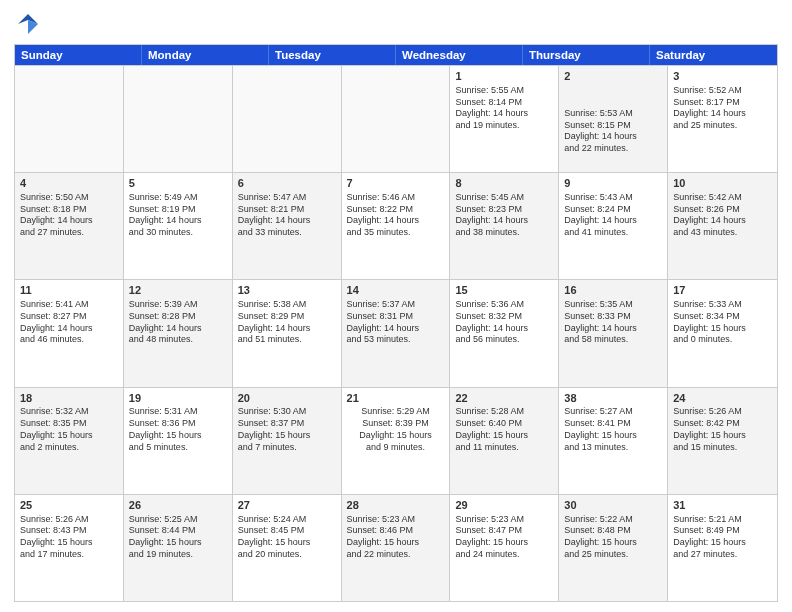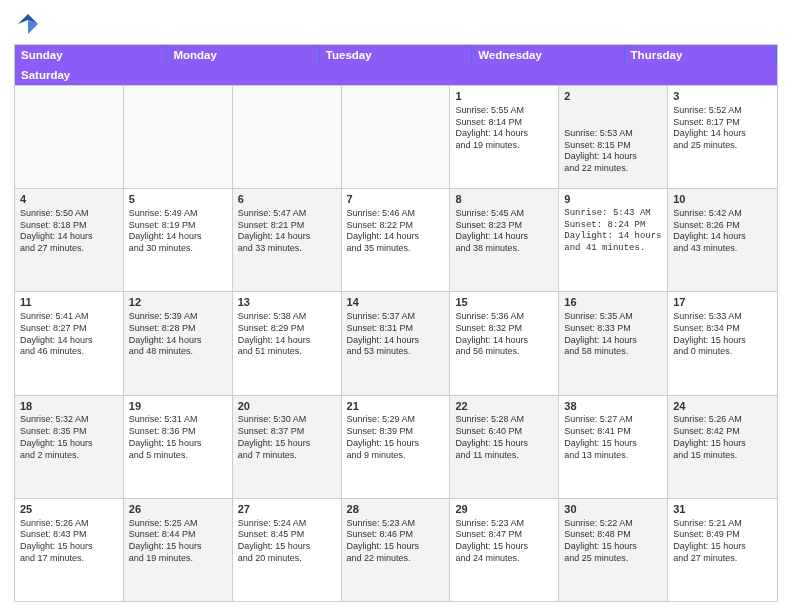--- a/index.html
+++ b/index.html
@@ -53,22 +53,22 @@
       color: #333;
     }
     .calendar {
       flex: 1;
       display: flex;
       flex-direction: column;
       border: 1px solid #ccc;
     }
     .cal-header-row {
       display: grid;
-      grid-template-columns: repeat(5, 1fr);
-      background: #8b5cf6;
+      grid-template-columns: repeat(6, 1fr);
+      background: #1d4ed8;
     }
     .cal-header-cell {
       color: #fff;
       font-size: 11.5px;
       font-weight: bold;
       padding: 4px 6px;
       border-right: 1px solid #4477dd;
       text-align: left;
     }
     .cal-header-cell:last-child { border-right: none; }
@@ -196,21 +196,21 @@
           </div>
           <div class="cal-cell alt">
             <span class="day-number">8</span>
             <div class="cell-text" style="white-space: pre-line;">Sunrise: 5:45 AM
 Sunset: 8:23 PM
 Daylight: 14 hours
 and 38 minutes.</div>
           </div>
           <div class="cal-cell">
             <span class="day-number">9</span>
-            <div class="cell-text" style="white-space: pre-line; font-family: Liberation Mono, monospace;">Sunrise: 5:43 AM
+            <div class="cell-text" style="white-space: pre-line;">Sunrise: 5:43 AM
 Sunset: 8:24 PM
 Daylight: 14 hours
 and 41 minutes.</div>
           </div>
           <div class="cal-cell alt">
             <span class="day-number">10</span>
             <div class="cell-text" style="white-space: pre-line;">Sunrise: 5:42 AM
 Sunset: 8:26 PM
 Daylight: 14 hours
 and 43 minutes.</div>
@@ -284,21 +284,21 @@
           </div>
           <div class="cal-cell alt">
             <span class="day-number">20</span>
             <div class="cell-text" style="white-space: pre-line;">Sunrise: 5:30 AM
 Sunset: 8:37 PM
 Daylight: 15 hours
 and 7 minutes.</div>
           </div>
           <div class="cal-cell">
             <span class="day-number">21</span>
-            <div class="cell-text" style="white-space: pre-line;">Sunrise: 5:29 AM
+            <div class="cell-text" style="white-space: pre-line; text-align: center;">Sunrise: 5:29 AM
 Sunset: 8:39 PM
 Daylight: 15 hours
 and 9 minutes.</div>
           </div>
           <div class="cal-cell alt">
             <span class="day-number">22</span>
             <div class="cell-text" style="white-space: pre-line;">Sunrise: 5:28 AM
 Sunset: 6:40 PM
 Daylight: 15 hours
 and 11 minutes.</div>

